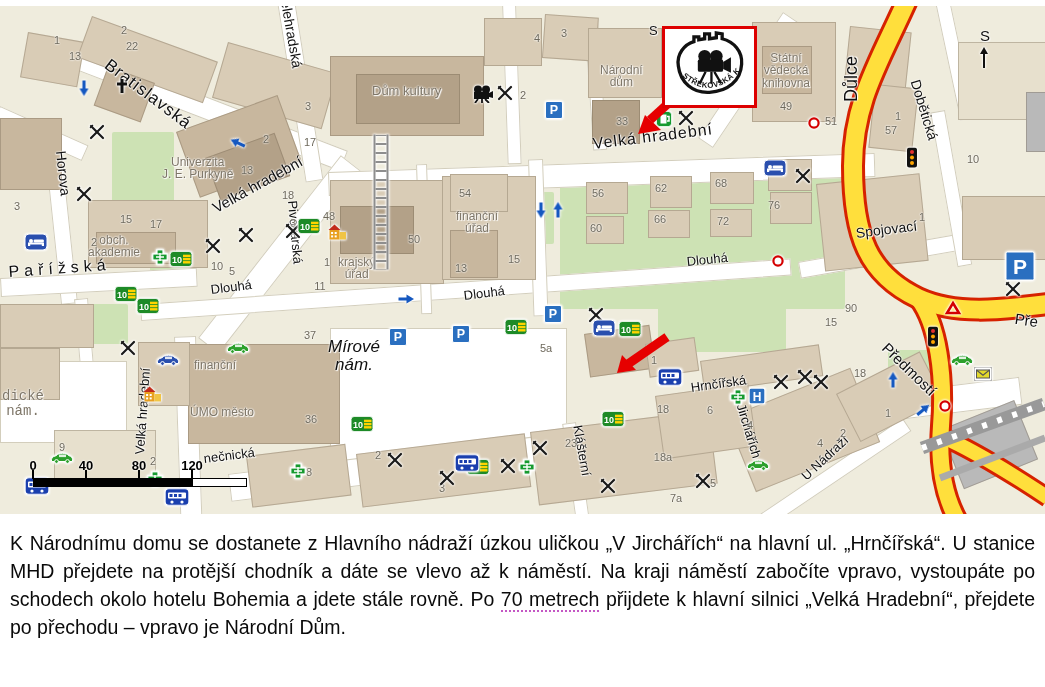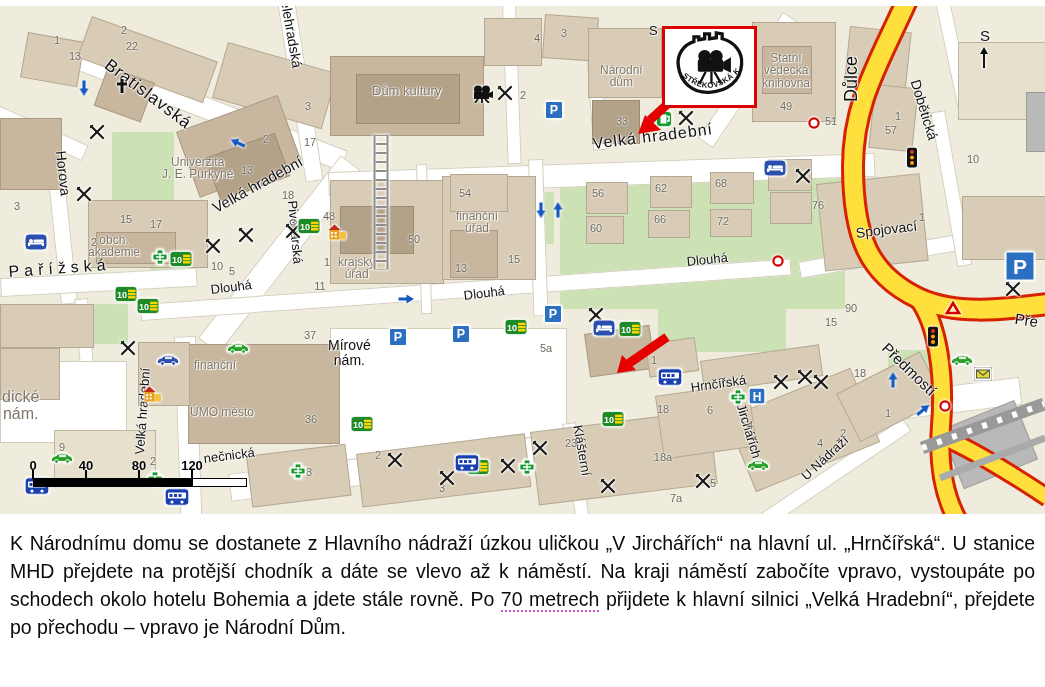--- a/index.html
+++ b/index.html
@@ -191,21 +191,21 @@
     <div class="bldg" style="left: 655px; top: 390px; width: 92px; height: 62px; transform: rotate(-8deg); background: rgb(217, 204, 182);"></div>
     <div class="label" style="left: 112px; top: 50px; font-size: 17px; transform: rotate(37deg); letter-spacing: 1px;">Bratislavská</div>
     <div class="label" style="left: 291px; top: -16px; font-size: 14px; transform: rotate(80deg);">Bělehradská</div>
     <div class="label" style="left: 68px; top: 144px; font-size: 14px; transform: rotate(84deg);">Horova</div>
     <div class="label" style="left: 210px; top: 196px; font-size: 15px; transform: rotate(-29deg);">Velká hradební</div>
     <div class="label" style="left: 592px; top: 130px; font-size: 16px; transform: rotate(-7deg); letter-spacing: 1px;">Velká hradební</div>
     <div class="label" style="left: 8px; top: 258px; font-size: 16px; transform: rotate(-4deg); letter-spacing: 5px;">Pařížská</div>
     <div class="label" style="left: 210px; top: 277px; font-size: 13px; transform: rotate(-7deg);">Dlouhá</div>
     <div class="label" style="left: 463px; top: 283px; font-size: 13px; transform: rotate(-7deg);">Dlouhá</div>
     <div class="label" style="left: 686px; top: 249px; font-size: 13px; transform: rotate(-6deg);">Dlouhá</div>
-    <div class="label" style="left: 328px; top: 332px; font-size: 14px;">Mírové
+    <div class="label" style="left: 328px; top: 332px; font-size: 17px; font-style: italic;">Mírové
 nám.</div>
     <div class="label" style="left: 584px; top: 418px; font-size: 13px; transform: rotate(80deg);">Klášterní</div>
     <div class="label" style="left: 690px; top: 375px; font-size: 13px; transform: rotate(-8deg);">Hrnčířská</div>
     <div class="label" style="left: 747px; top: 396px; font-size: 13px; transform: rotate(73deg);">Jirchářích</div>
     <div class="label" style="left: 799px; top: 467px; font-size: 13px; transform: rotate(-43deg);">U Nádraží</div>
     <div class="label" style="left: 890px; top: 334px; font-size: 15px; transform: rotate(44deg);">Předmostí</div>
     <div class="label" style="left: 1016px; top: 305px; font-size: 15px; transform: rotate(8deg);">Pře</div>
     <div class="label" style="left: 842px; top: 96px; font-size: 18px; transform: rotate(-90deg);">Důlce</div>
     <div class="label" style="left: 922px; top: 72px; font-size: 14px; transform: rotate(73deg);">Dobětická</div>
     <div class="label" style="left: 855px; top: 220px; font-size: 14px; transform: rotate(-7deg);">Spojovací</div>
@@ -219,21 +219,21 @@
 dům</div>
     <div class="label ar" style="left: 762px; top: 46px; font-size: 12px;">Státní
 vědecká
 knihovna</div>
     <div class="label ar" style="left: 456px; top: 204px; font-size: 12px;">finanční
 úřad</div>
     <div class="label ar" style="left: 338px; top: 250px; font-size: 12px;">krajský
 úřad</div>
     <div class="label ar" style="left: 194px; top: 353px; font-size: 12px;">finanční</div>
     <div class="label ar" style="left: 190px; top: 400px; font-size: 12px;">ÚMO město</div>
-    <div class="label ar" style="left: 2px; top: 383px; font-size: 16px;">dické
+    <div class="label ar" style="left: 2px; top: 383px; font-size: 14px; font-family: Liberation Mono, monospace;">dické
 nám.</div>
     <div class="label" style="left: 203px; top: 446px; font-size: 13px; transform: rotate(-7deg);">nečnická</div>
     <div class="label" style="left: 133px; top: 448px; font-size: 13px; transform: rotate(-86deg);">Velká hradební</div>
     <div class="label" style="left: 649px; top: 18px; font-size: 13px;">S</div>
     <div class="label" style="left: 980px; top: 22px; font-size: 15px;">S</div>
     <span class="num" style="left: 57px; top: 34px;">1</span>
     <span class="num" style="left: 75px; top: 50px;">13</span>
     <span class="num" style="left: 124px; top: 24px;">2</span>
     <span class="num" style="left: 132px; top: 40px;">22</span>
     <span class="num" style="left: 308px; top: 100px;">3</span>
@@ -264,21 +264,21 @@
     <span class="num" style="left: 465px; top: 187px;">54</span>
     <span class="num" style="left: 414px; top: 233px;">50</span>
     <span class="num" style="left: 461px; top: 262px;">13</span>
     <span class="num" style="left: 514px; top: 253px;">15</span>
     <span class="num" style="left: 598px; top: 187px;">56</span>
     <span class="num" style="left: 596px; top: 222px;">60</span>
     <span class="num" style="left: 661px; top: 182px;">62</span>
     <span class="num" style="left: 660px; top: 213px;">66</span>
     <span class="num" style="left: 721px; top: 177px;">68</span>
     <span class="num" style="left: 723px; top: 215px;">72</span>
-    <span class="num" style="left: 818px; top: 199px;">76</span>
+    <span class="num" style="left: 774px; top: 199px;">76</span>
     <span class="num" style="left: 922px; top: 211px;">1</span>
     <span class="num" style="left: 851px; top: 302px;">90</span>
     <span class="num" style="left: 831px; top: 316px;">15</span>
     <span class="num" style="left: 310px; top: 329px;">37</span>
     <span class="num" style="left: 311px; top: 413px;">36</span>
     <span class="num" style="left: 153px; top: 455px;">2</span>
     <span class="num" style="left: 309px; top: 466px;">8</span>
     <span class="num" style="left: 62px; top: 441px;">9</span>
     <span class="num" style="left: 546px; top: 342px;">5a</span>
     <span class="num" style="left: 654px; top: 354px;">1</span>

